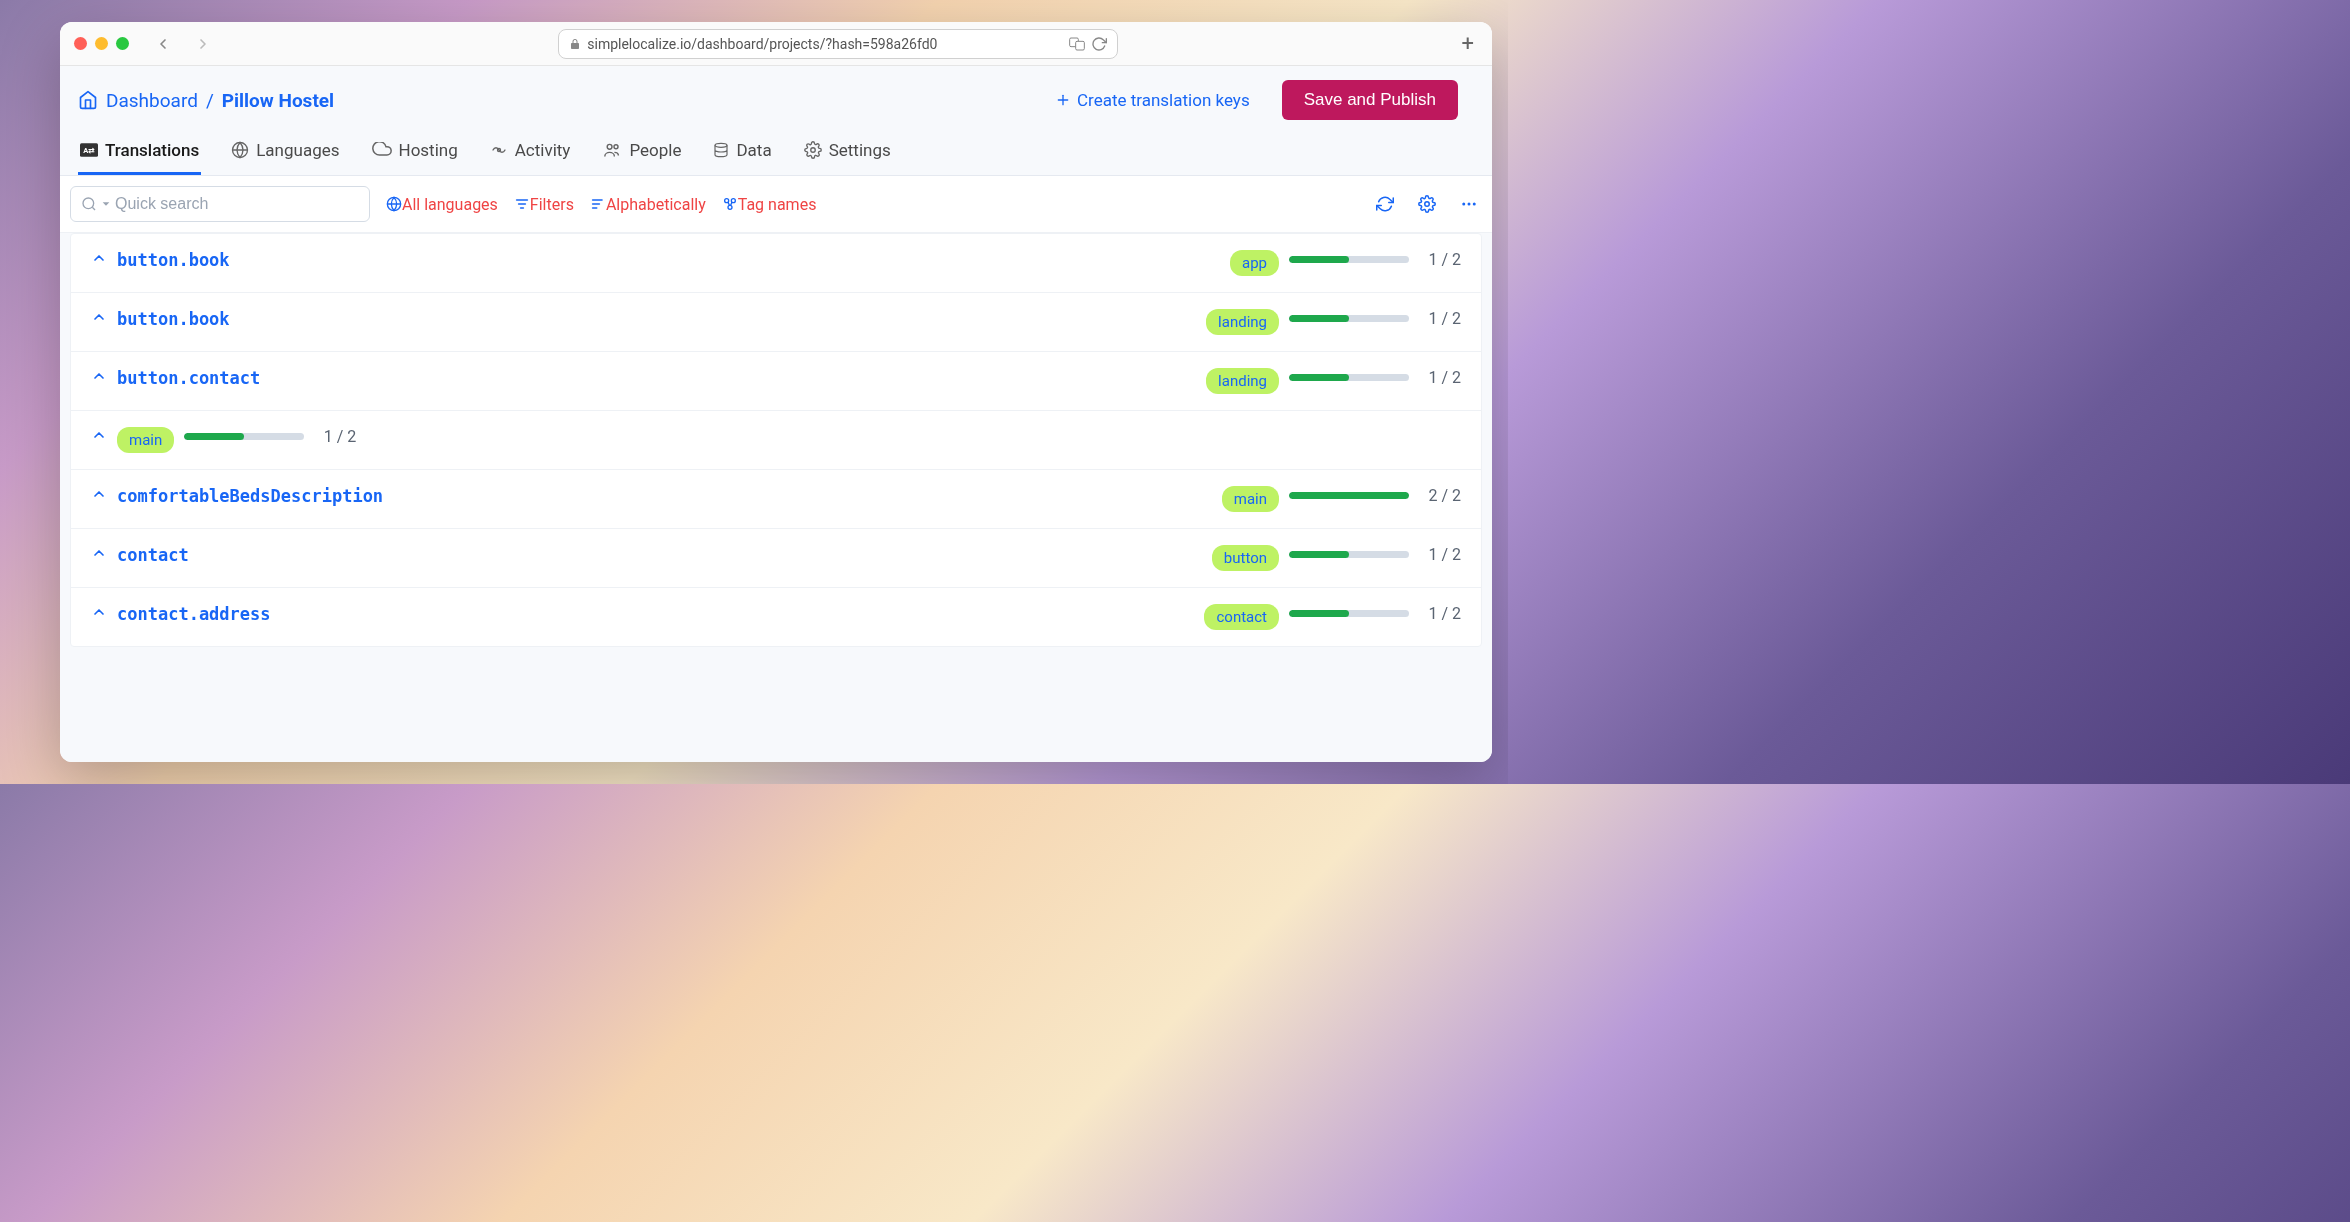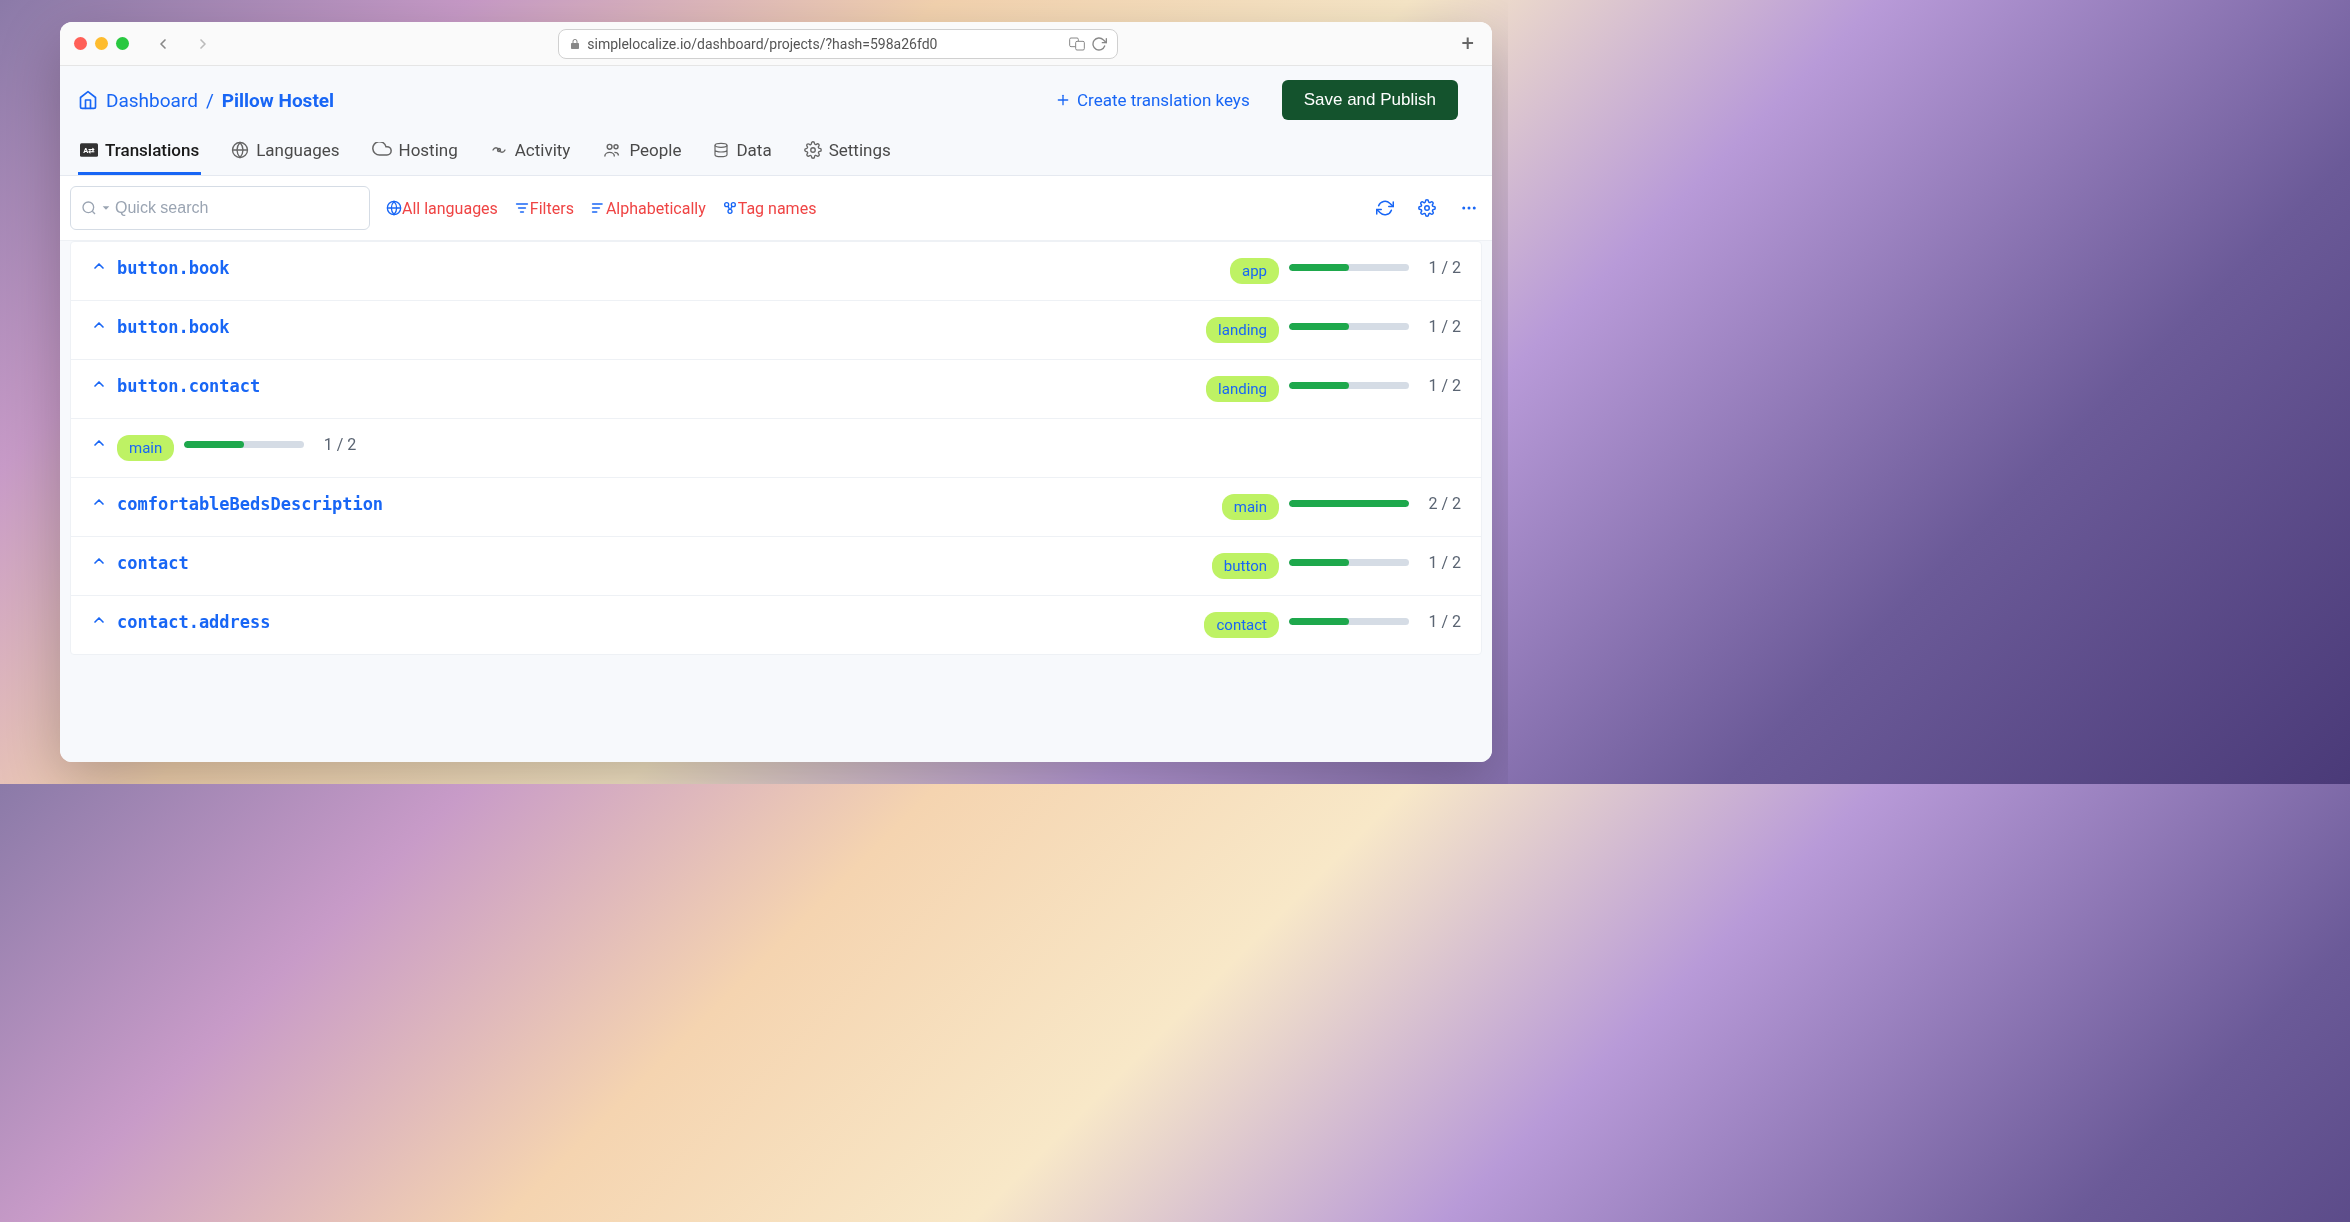--- a/index.html
+++ b/index.html
@@ -70,21 +70,21 @@
 .breadcrumb-link { color: #1866f5; font-size: 19px; font-weight: 400; }
 .breadcrumb-sep { color: #1866f5; font-size: 19px; }
 .breadcrumb-current { color: #1866f5; font-size: 19px; font-weight: 700; }
 .breadcrumb-spacer { flex: 1; }
 .create-keys-btn {
   display: flex; align-items: center; gap: 6px;
   color: #1866f5; font-size: 17px; cursor: pointer;
   padding: 6px 10px;
 }
 .save-publish-btn {
-  background: #14532d;
+  background: #be185d;
   color: #fff;
   border: none;
   border-radius: 6px;
   padding: 10px 22px;
   font-size: 17px;
   font-weight: 500;
   cursor: pointer;
   margin-left: 14px;
 }
 
@@ -113,21 +113,21 @@
   align-items: center;
   padding: 10px 10px;
   gap: 16px;
   background: #fff;
   border-bottom: 1px solid #eef1f5;
 }
 .search-box {
   display: flex; align-items: center;
   border: 1px solid #d5dce5;
   border-radius: 6px;
-  height: 44px;
+  height: 36px;
   width: 300px;
   padding: 0 10px;
   gap: 4px;
 }
 .search-box input {
   border: none; outline: none;
   font-size: 16px; color: #333;
   flex: 1; background: transparent;
 }
 .search-box input::placeholder { color: #9aa4b2; }

